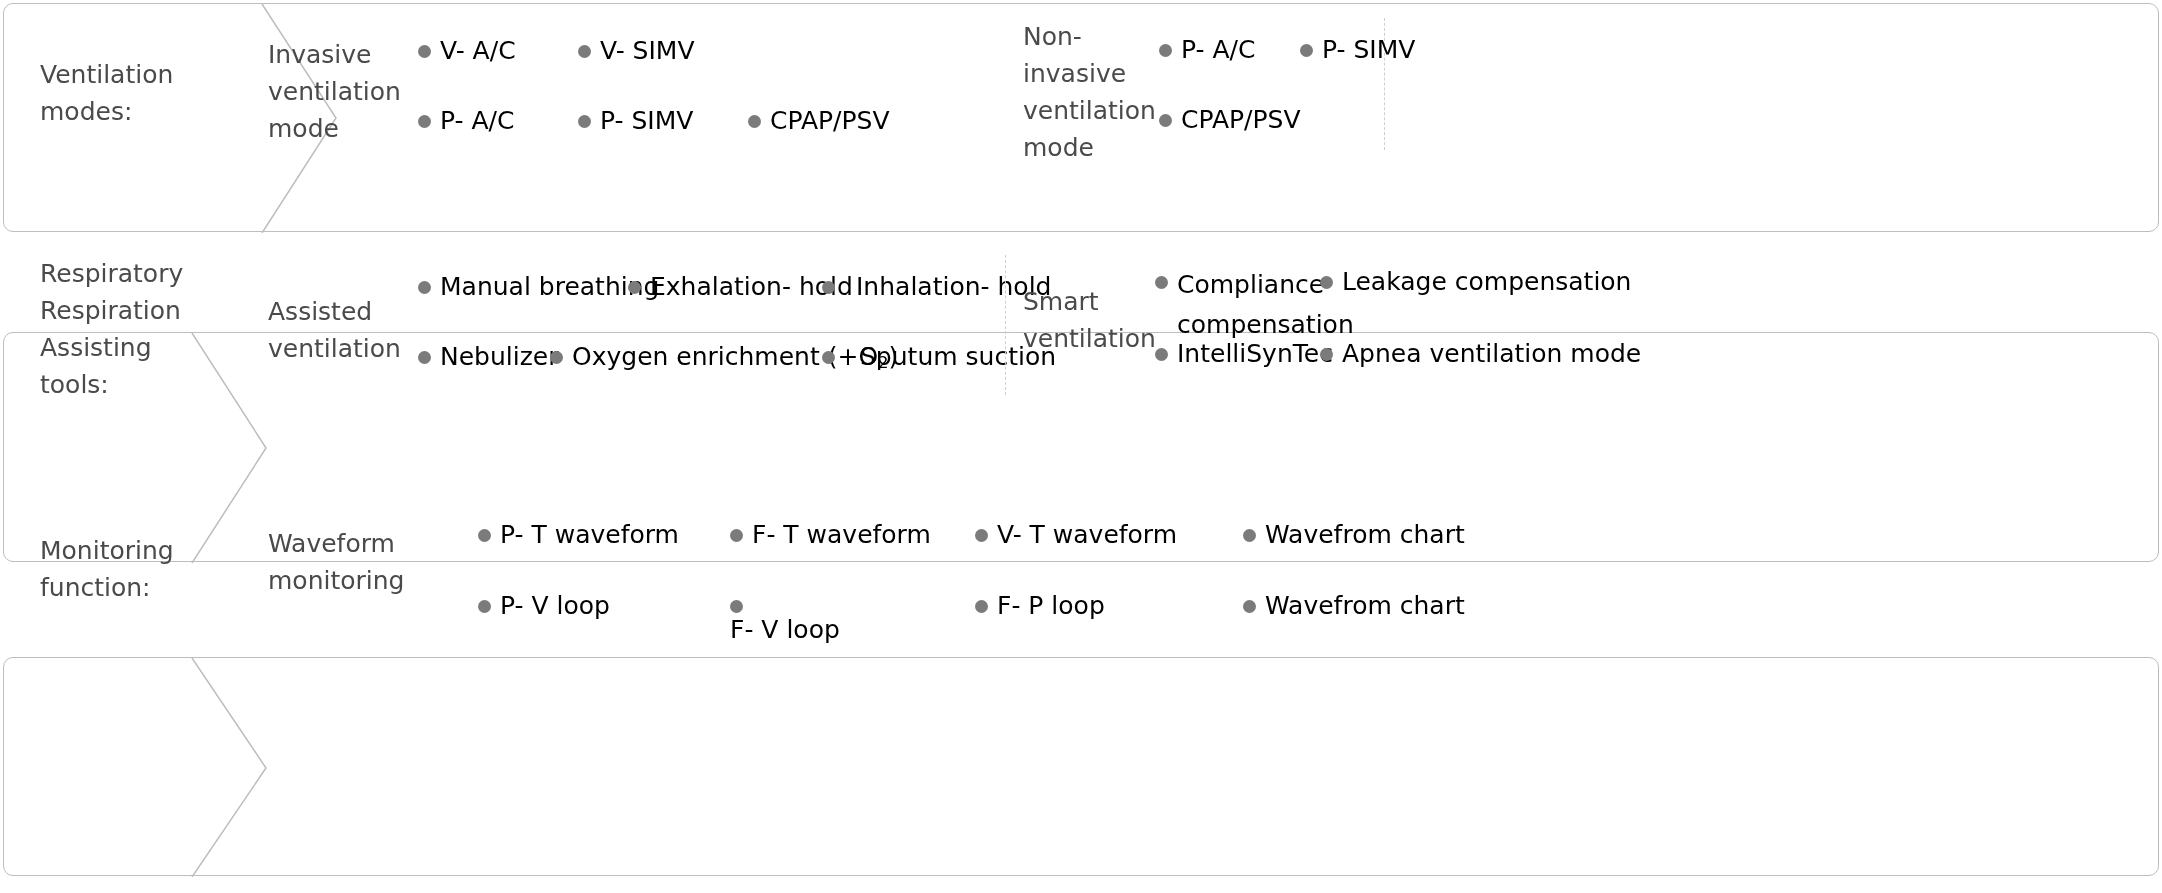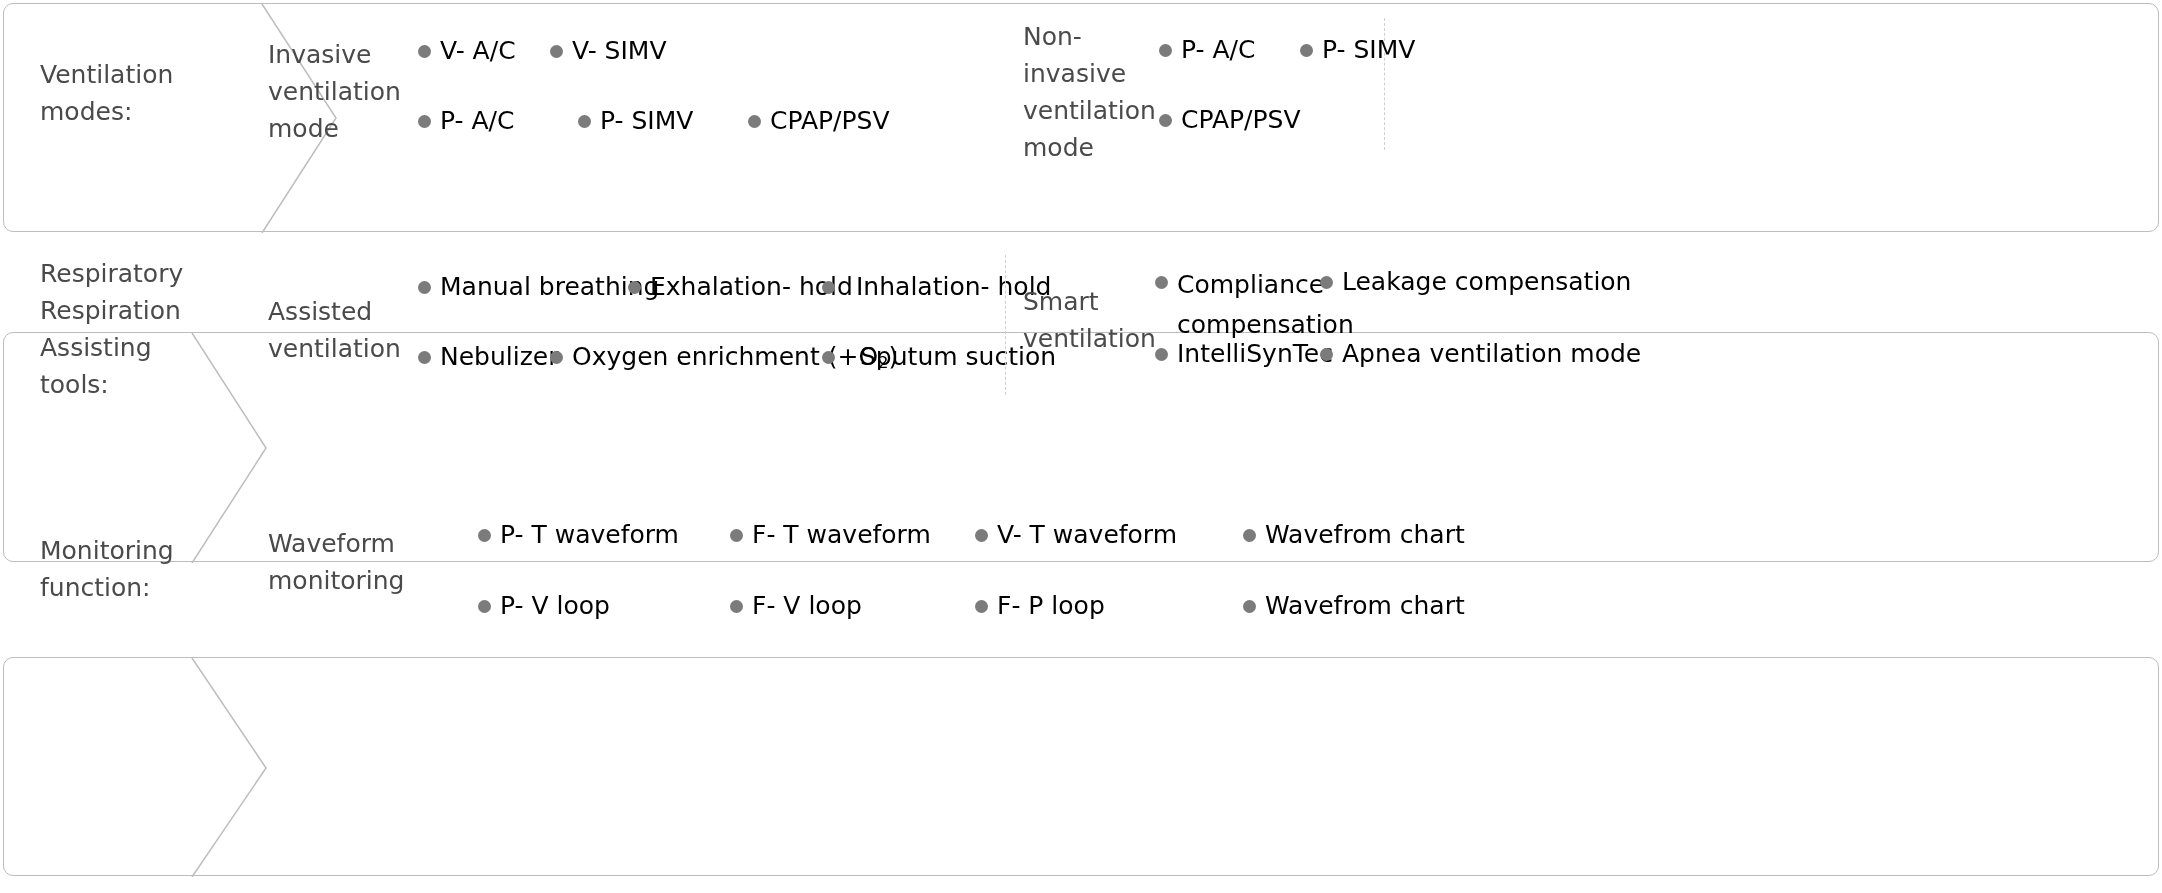--- a/index.html
+++ b/index.html
@@ -99,21 +99,21 @@
 modes:</div>
 
   <div class="cat-label" style="left:268px; top:36px; width:150px;">Invasive
 ventilation
 mode</div>
 
   <div class="bullet" style="left:418px; top:34px;">
     <span class="dot"></span>
     <span class="btxt">V- A/C</span>
   </div>
-  <div class="bullet" style="left:550px; top:34px;justify-content:center;">
+  <div class="bullet" style="left:578px; top:34px;justify-content:center;">
     <span class="dot"></span>
     <span class="btxt">V- SIMV</span>
   </div>
   <div class="bullet" style="left:418px; top:104px;">
     <span class="dot"></span>
     <span class="btxt">P- A/C</span>
   </div>
   <div class="bullet" style="left:578px; top:104px;">
     <span class="dot"></span>
     <span class="btxt">P- SIMV</span>
@@ -229,21 +229,21 @@
     <span class="btxt">V- T waveform</span>
   </div>
   <div class="bullet" style="left:1243px; top:518px;">
     <span class="dot"></span>
     <span class="btxt">Wavefrom chart</span>
   </div>
   <div class="bullet" style="left:478px; top:589px;">
     <span class="dot"></span>
     <span class="btxt">P- V loop</span>
   </div>
-  <div class="bullet" style="left:730px; top:589px;">
+  <div class="bullet" style="left:730px; top:589px;flex-direction:column;">
     <span class="dot"></span>
     <span class="btxt">F- V loop</span>
   </div>
   <div class="bullet" style="left:975px; top:589px;">
     <span class="dot"></span>
     <span class="btxt">F- P loop</span>
   </div>
   <div class="bullet" style="left:1243px; top:589px;">
     <span class="dot"></span>
     <span class="btxt">Wavefrom chart</span>

